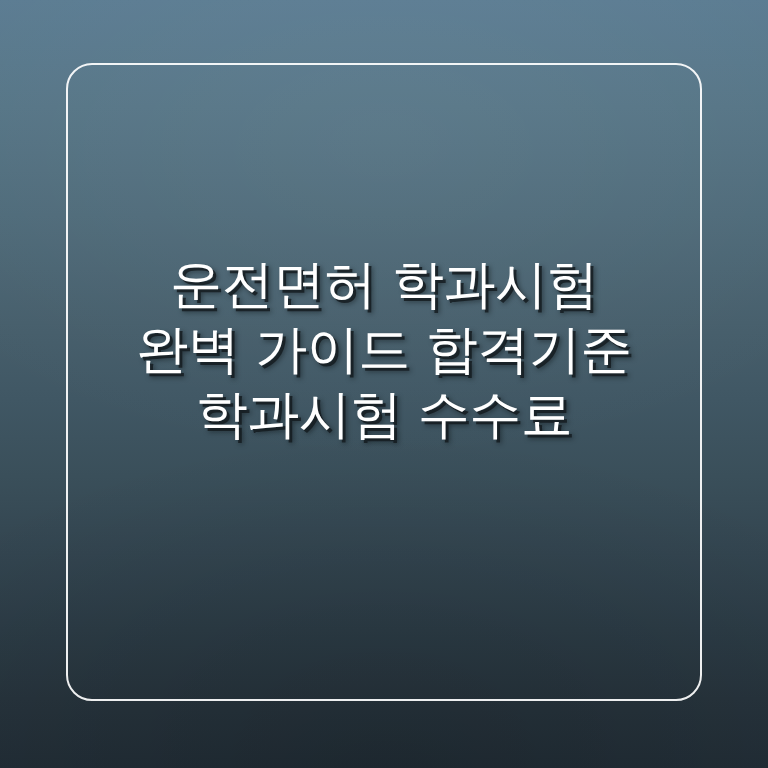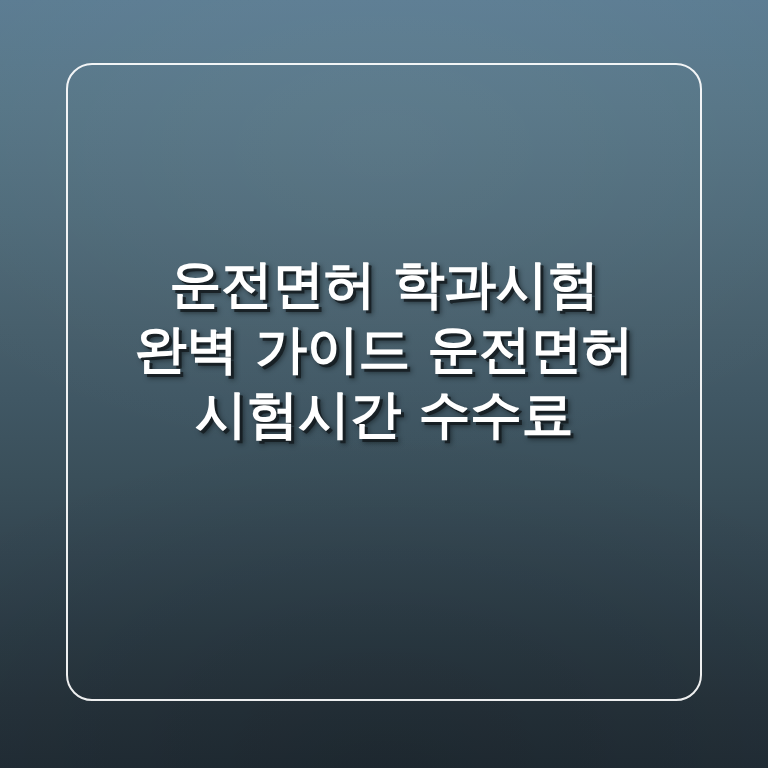--- a/index.html
+++ b/index.html
@@ -65,36 +65,36 @@
     z-index: 3;
     text-align: center;
     padding: 0 72px;
     box-sizing: border-box;
   }
 
   .title-line {
     display: block;
     font-family: "DejaVu Sans", "Liberation Sans", sans-serif;
     font-size: 52px;
-    font-weight: 700;
+    font-weight: 400;
     line-height: 65px;
     letter-spacing: -0.5px;
     color: #ffffff;
     white-space: nowrap;
     text-shadow:
       3px 3px 0 rgba(18, 24, 28, 0.78),
       4px 4px 5px rgba(10, 14, 17, 0.55);
   }
 </style>
 </head>
 <body>
 
 <div id="poster">
 
   <div class="frame"></div>
 
   <div class="title-block">
     <span class="title-line">운전면허 학과시험</span>
-    <span class="title-line">완벽 가이드 운전면허</span>
-    <span class="title-line">시험시간 수수료</span>
+    <span class="title-line">완벽 가이드 합격기준</span>
+    <span class="title-line">학과시험 수수료</span>
   </div>
 
 </div>
 
 </body></html>

